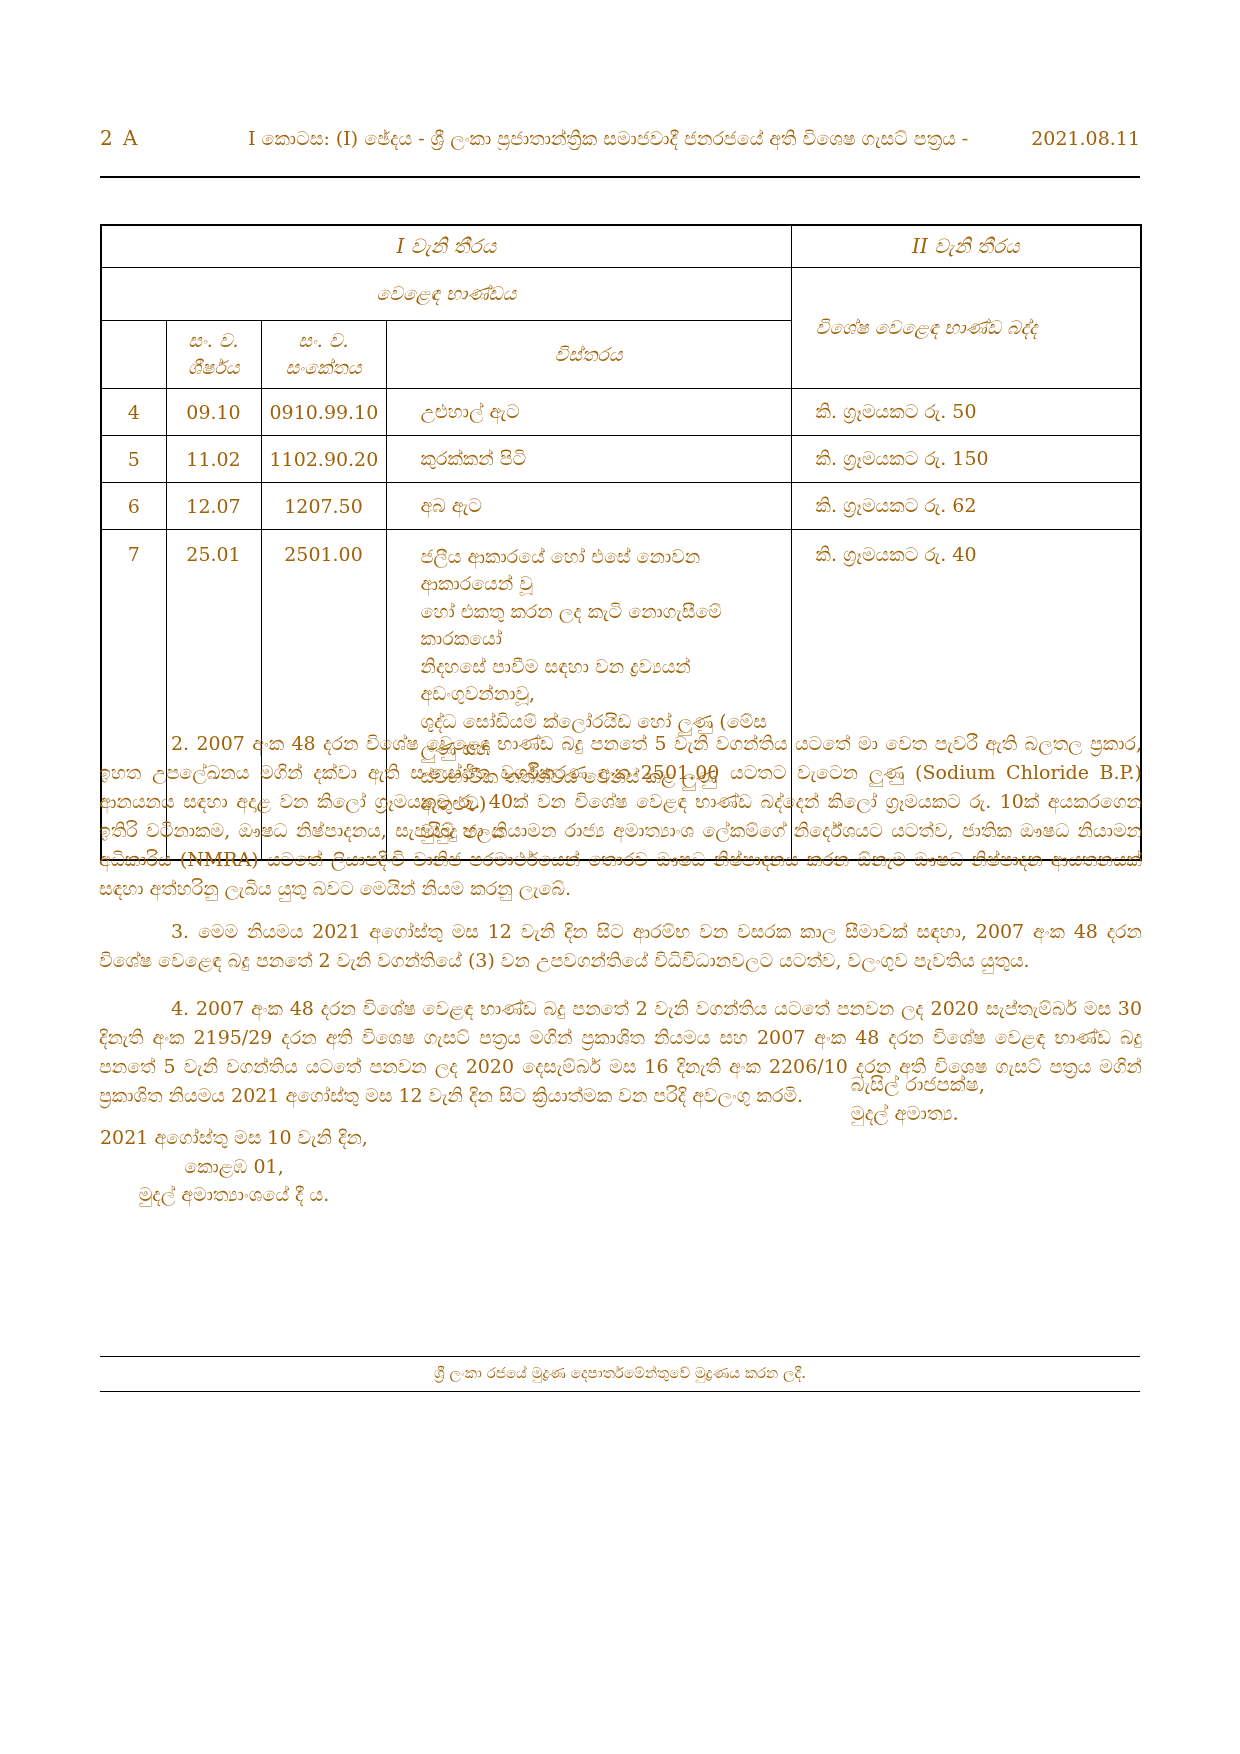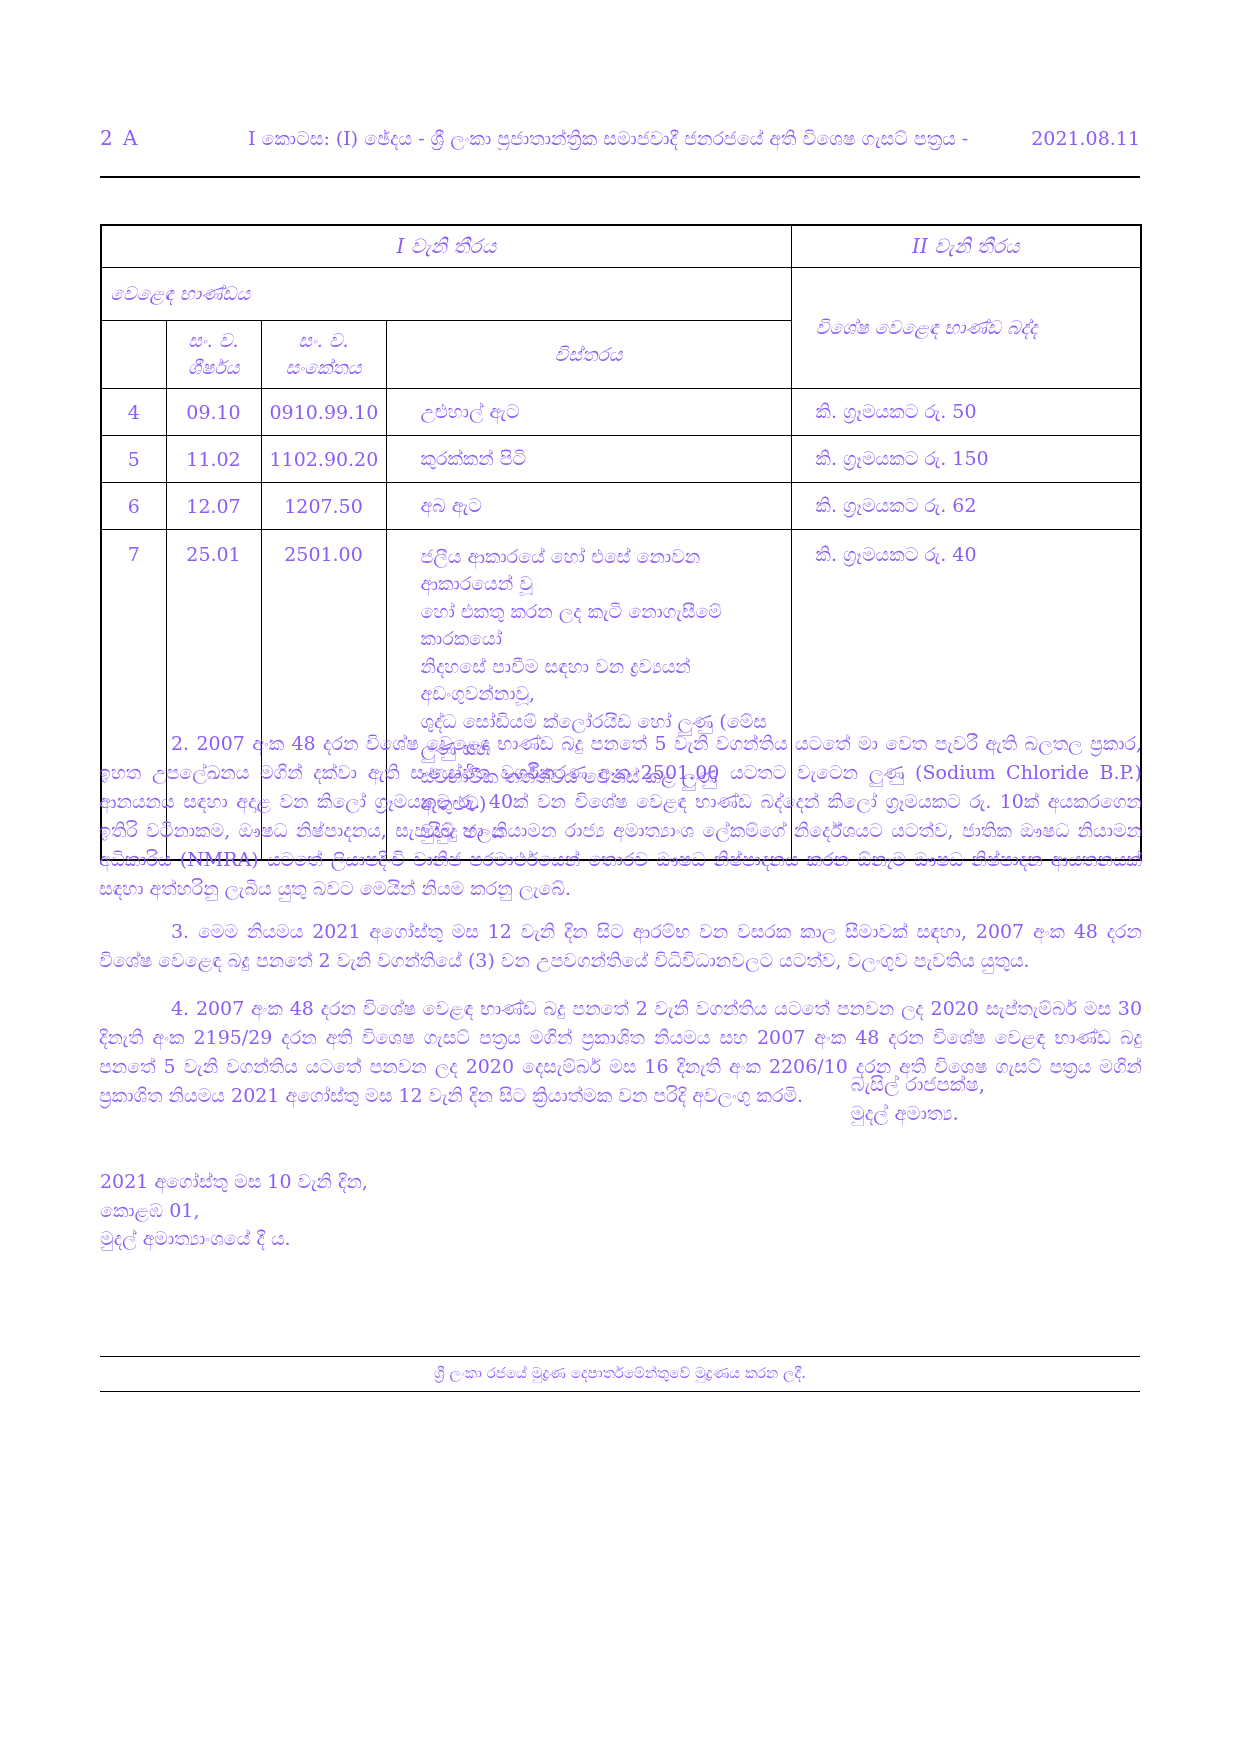--- a/index.html
+++ b/index.html
@@ -3,21 +3,21 @@
 <meta charset="utf-8">
 <style>
   * { box-sizing: border-box; }
   html, body { margin: 0; padding: 0; background: #e8e8e8; }
   .page {
     position: relative;
     width: 1240px;
     height: 1754px;
     background: #ffffff;
     font-family: "DejaVu Serif", "Liberation Serif", serif;
-    color: #8b5cf6;
+    color: #a16207;
     margin: 0 auto;
     overflow: hidden;
   }
   
   .runhead {
     position: absolute;
     top: 126px; left: 100px; width: 1040px;
     display: flex; align-items: baseline;
     font-size: 19px;
   }
@@ -38,21 +38,21 @@
     font-size: 19px;
     margin-top: 24px;
   }
   table.gz td {
     border: 1.6px solid #000;
     padding: 6px 8px;
     vertical-align: middle;
   }
   table.gz { border: 2.2px solid #000; }
   tr.h1 td { height: 42px; text-align: center; font-style: italic; font-size: 20px; }
-  tr.h2 td { height: 53px; text-align: left; font-style: italic; }
+  tr.h2 td { height: 53px; text-align: center; font-style: italic; }
   tr.h3 td { height: 64px; text-align: center; font-style: italic; }
   td.levy-head { text-align: left !important; padding-left: 24px !important; font-style: italic; }
   td.c-no { text-align: center; }
   td.c-hd { text-align: center; }
   td.c-cd { text-align: center; }
   td.c-ds { text-align: left; padding-left: 34px !important; padding-right: 14px !important; }
   td.c-lv { text-align: left; padding-left: 24px !important; }
   tr.data td { height: 47px; }
   tr.data-tall td { vertical-align: top; padding-top: 13px; padding-bottom: 14px; height: 172px; }
   .prewrap { white-space: pre-line; line-height: 27.5px; }
@@ -73,23 +73,24 @@
   .signature {
     position: absolute;
     top: 1070px; right: 255px;
     text-align: left;
     font-size: 19.5px;
     line-height: 29px;
   }
   
   .dateline {
     position: absolute;
-    top: 1167px; left: 100px;
+    top: 1123px; left: 100px;
     font-size: 19px;
     line-height: 28.5px;
+    text-align: center;
   }
   
   .imprint {
     position: absolute;
     top: 1356px; left: 100px; width: 1040px;
     border-top: 1.6px solid #000;
     border-bottom: 1.6px solid #000;
     text-align: center;
     font-size: 15px;
     padding: 7px 0 9px 0;

